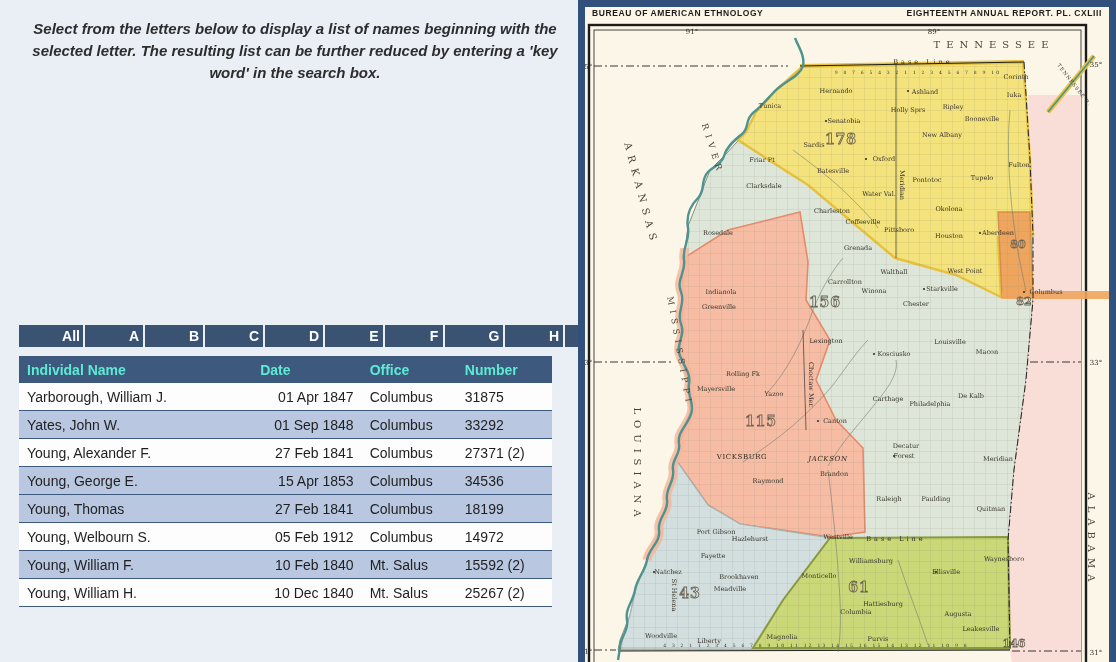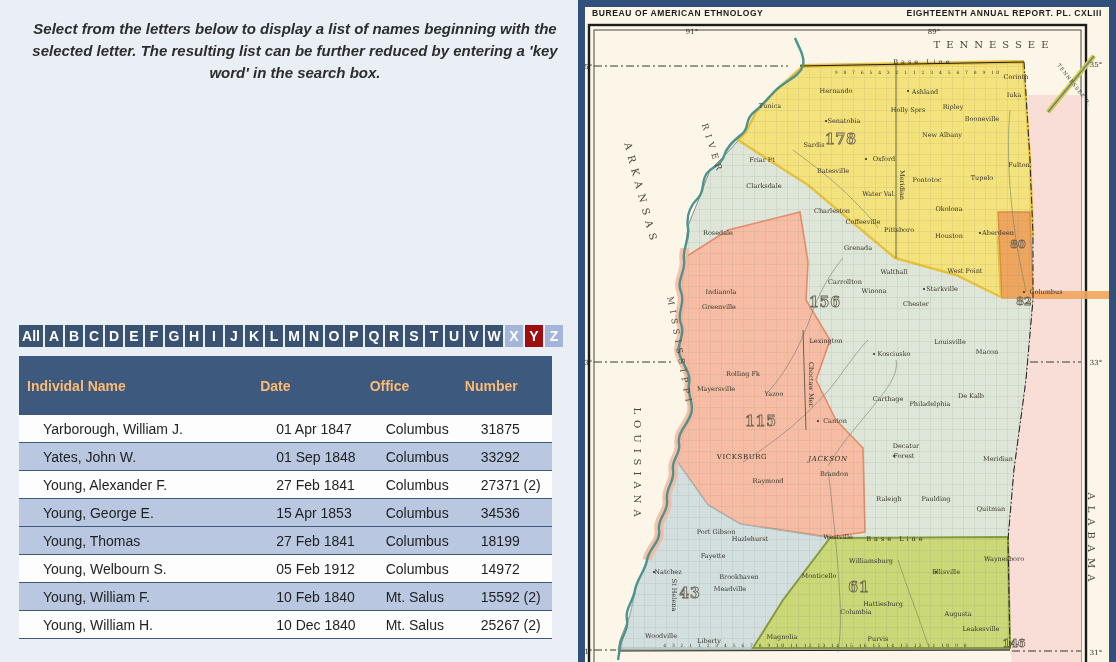--- a/index.html
+++ b/index.html
@@ -1,25 +1,25 @@
 <!DOCTYPE html>
 <html><head>
 <meta charset="utf-8">
 <style>
   html,body{margin:0;padding:0;}
   body{width:1116px;height:662px;overflow:hidden;background:#eaeff6;font-family:"Liberation Sans",sans-serif;position:relative;}
   .intro{position:absolute;left:8px;top:6px;width:550px;text-align:center;font-style:italic;font-weight:600;font-size:15px;line-height:22px;color:#2d2d2d;margin:12px;}
   .alpha{position:absolute;left:19px;top:325px;display:flex;gap:2px;}
-  .lt{display:block;background:#3b5373;color:#fff;font-weight:bold;font-size:14px;height:22px;line-height:22px;text-align:center;width:18px;cursor:pointer;text-decoration:none;}
+  .lt{display:block;background:#3b5373;color:#fff;font-weight:bold;font-size:14px;height:22px;line-height:22px;text-align:center;width:18px;cursor:pointer;text-decoration:none;padding-left:40px;}
   .lt.all{width:24px;}
   .lt.muted{background:#a3b6da;}
   .lt.selected{background:#9e0d10;}
   table.grid{position:absolute;left:19px;top:356px;width:533px;border-collapse:collapse;font-size:14px;color:#1f1f1f;table-layout:fixed;}
-  table.grid th{background:#3d5a7e;color:#fdba74;font-weight:bold;text-align:left;height:27px;padding:16px 8px;font-size:14px;}
-  table.grid td{height:27px;padding:0 24px;border-bottom:1px solid #3d5a7e;background:#fdfdfe;white-space:nowrap;overflow:hidden;}
+  table.grid th{background:#3d5a7e;color:#5eead4;font-weight:bold;text-align:left;height:27px;padding:0 8px;font-size:14px;}
+  table.grid td{height:27px;padding:0 8px;border-bottom:1px solid #3d5a7e;background:#fdfdfe;white-space:nowrap;overflow:hidden;}
   table.grid tr.alt td{background:#b9c7e1;}
   th.c-date,td.c-date{text-align:right;margin-top:36px;}
   .c-name{width:46%;}.c-date{width:20%;}.c-office{width:17%;}.c-number{width:17%;}
   .map-panel{position:absolute;left:578px;top:0;width:470px;height:662px;}
   .map-panel svg{display:block;}
   
   .hd{font:bold 8.5px "Liberation Sans",sans-serif;letter-spacing:.6px;fill:#1c1c1c;}
   .t{font:6.5px "DejaVu Serif",serif;fill:#39352c;}
   .tc{font:7px "DejaVu Serif",serif;fill:#2c2922;letter-spacing:.6px;}
   .ti{font:italic 7px "DejaVu Serif",serif;fill:#2c2922;letter-spacing:.6px;}

